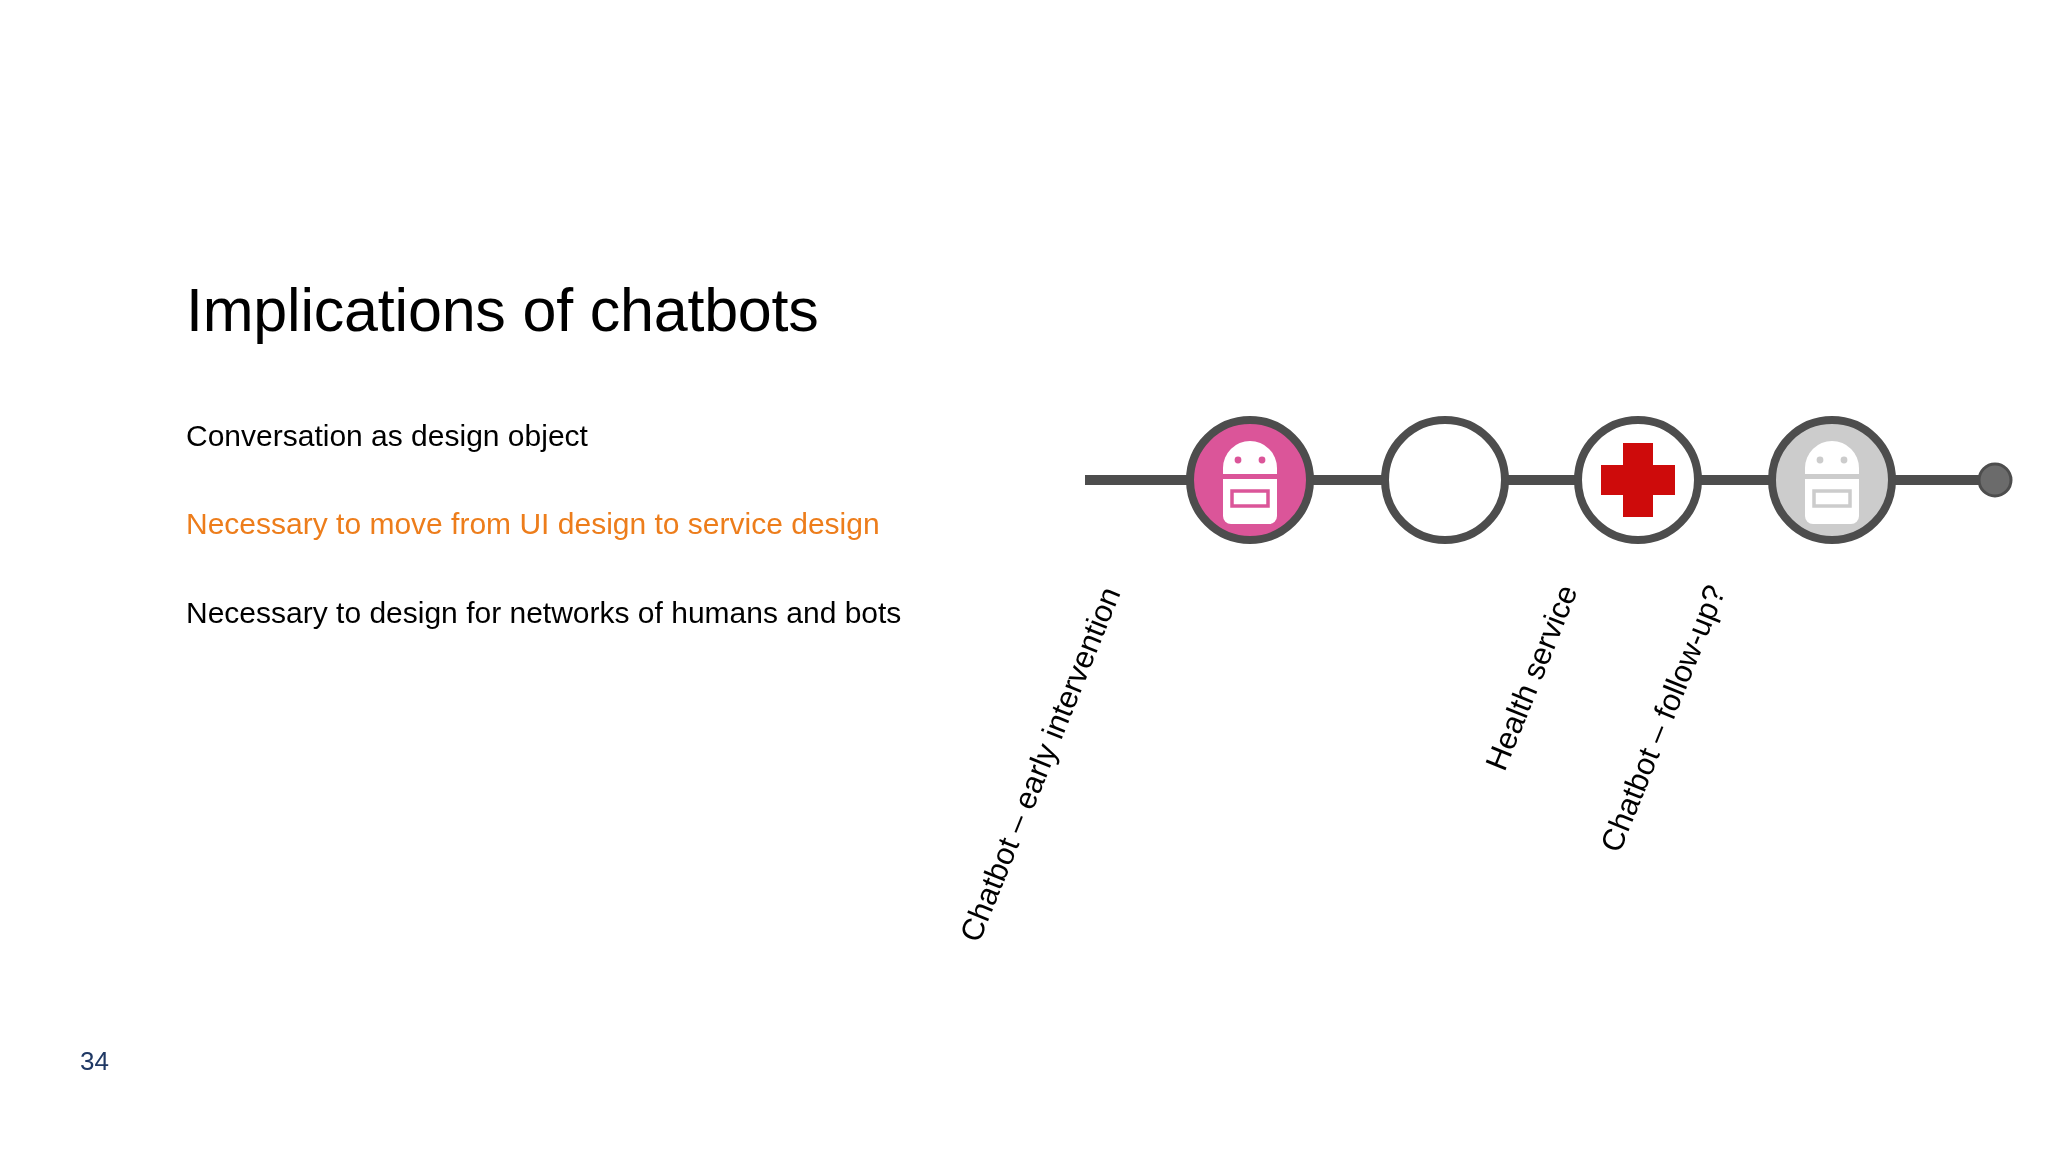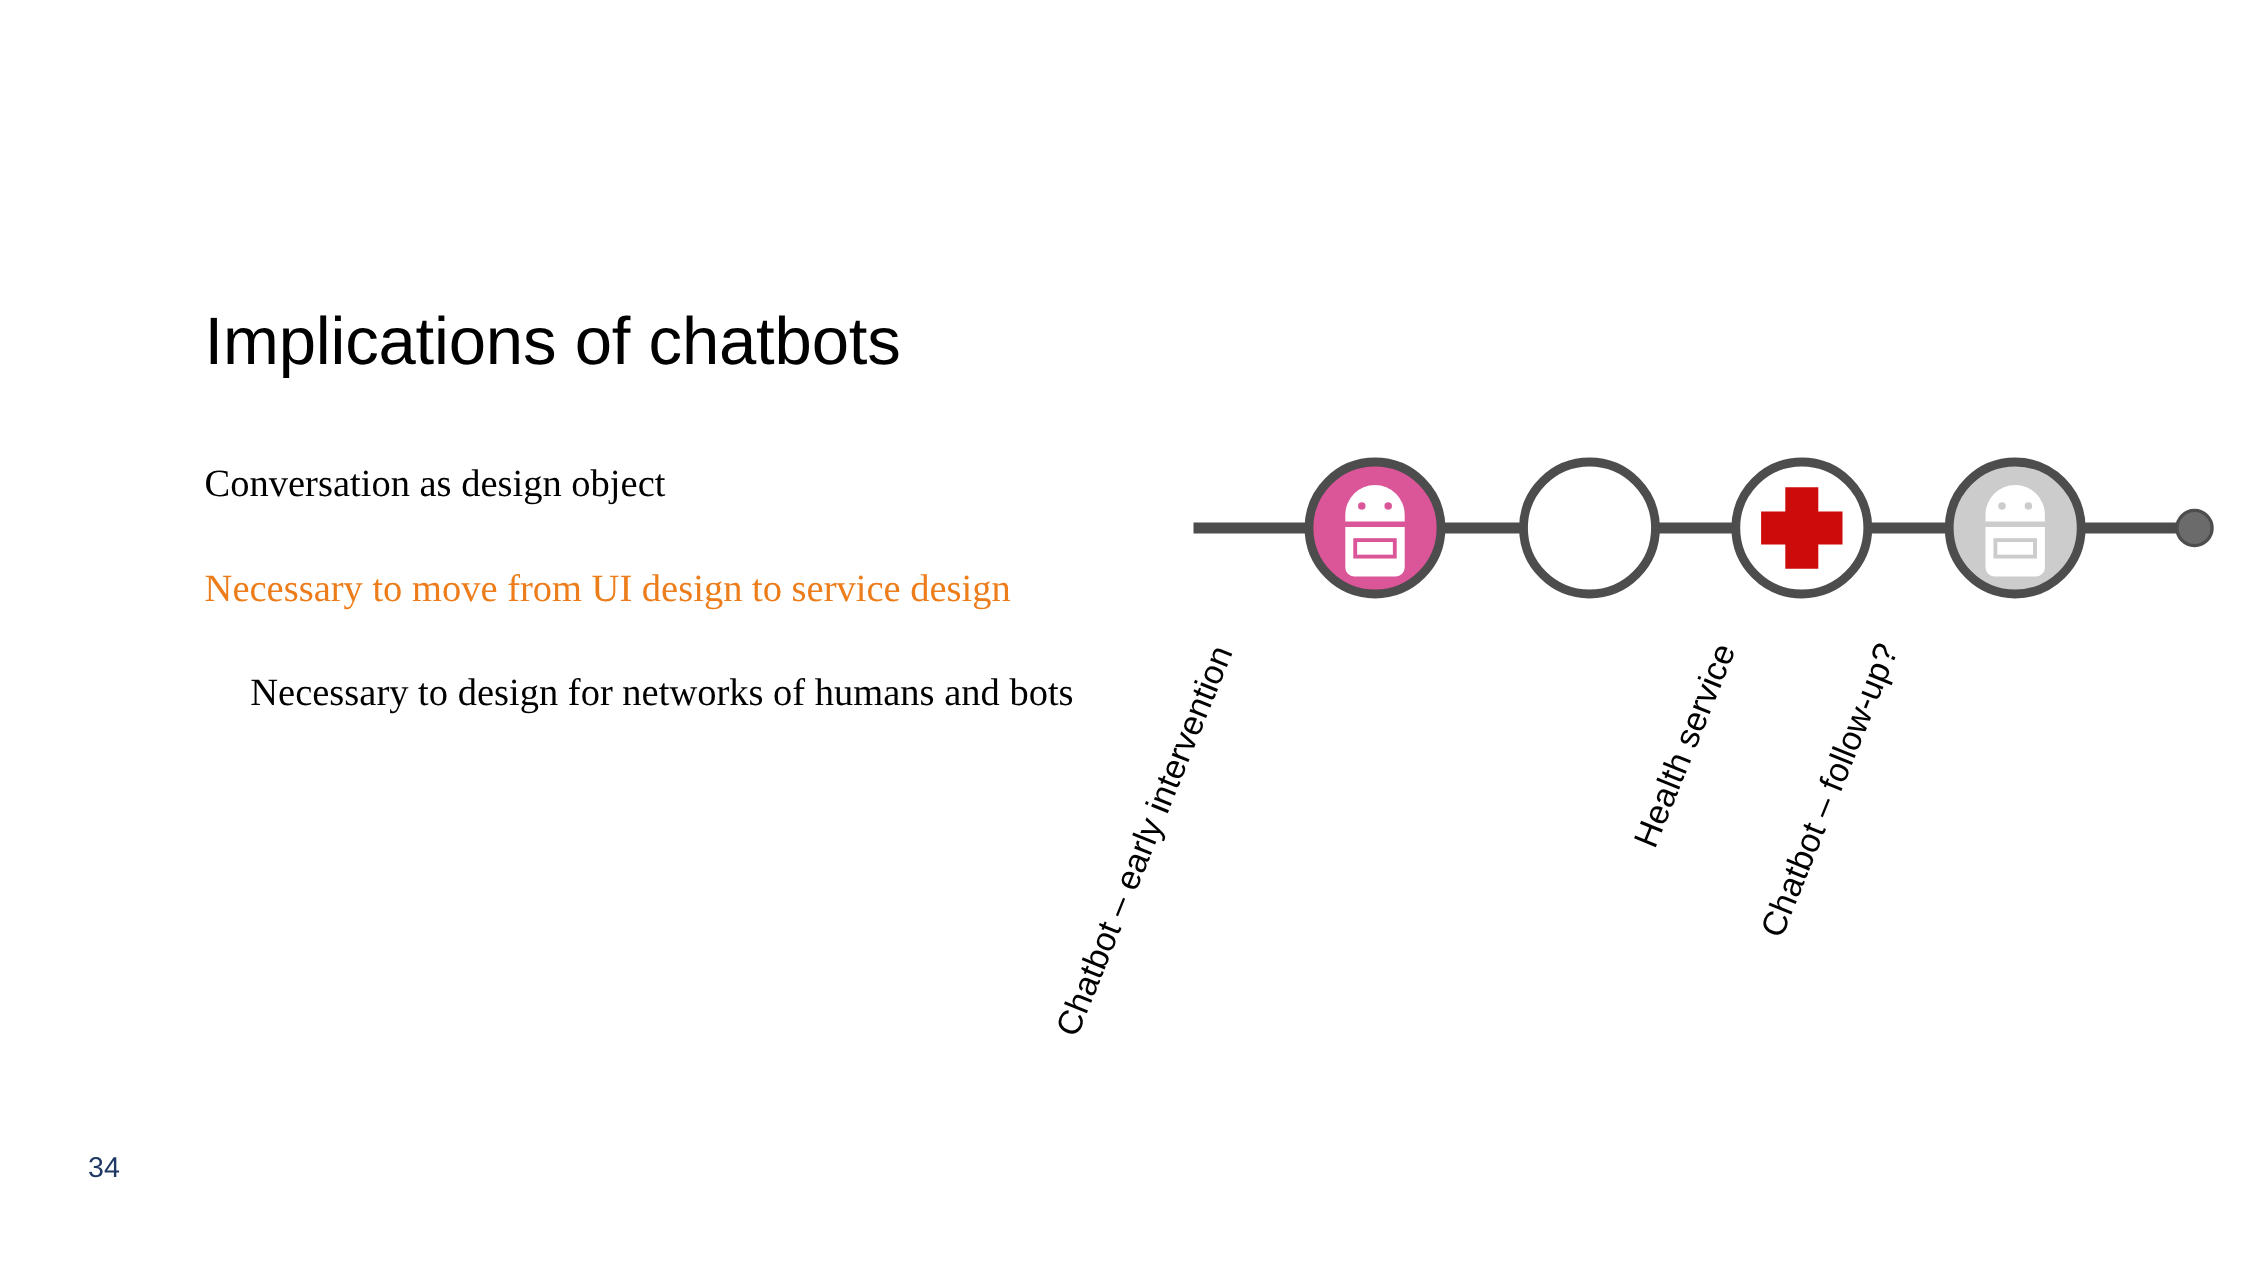--- a/index.html
+++ b/index.html
@@ -30,33 +30,32 @@
     font-family: "Liberation Sans", sans-serif;
     font-size: 61px;
     line-height: 1.06;
     font-weight: 400;
     color: #000000;
     letter-spacing: -0.2px;
     margin: 0 0 74px 0;
     white-space: nowrap;
   }
   .body-para {
-    font-family: Liberation Serif, serif;
-    font-size: 35px;
+    font-family: Liberation Sans, sans-serif;
+    font-size: 30px;
     line-height: 1.29;
     font-weight: 400;
     color: #000000;
     margin: 0 0 50px 0;
   }
   .body-para.accent {
     color: #ED7D1B;
   }
   .body-para.last {
     margin-bottom: 5px;
-    text-align: right;
   }
 
   
   .page-number {
     position: absolute;
     left: 80px;
     top: 1046px;
     font-family: "Liberation Sans", sans-serif;
     font-size: 26px;
     color: #1F3864;

